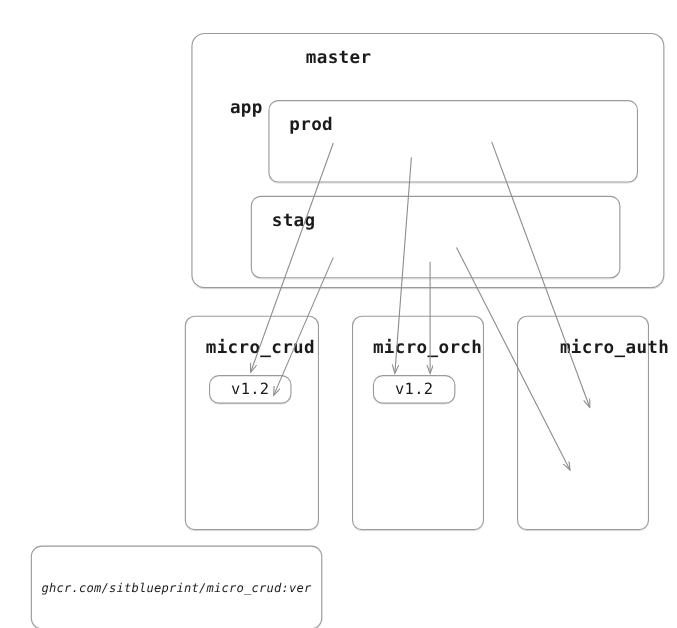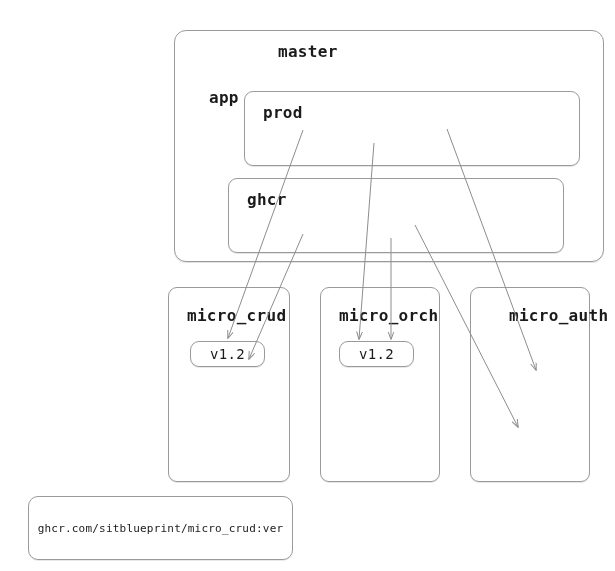--- a/index.html
+++ b/index.html
@@ -94,38 +94,38 @@
 <div id="canvas">
 
   <div class="box outer" id="outer-box" style="left: 174px; top: 30px; width: 430px; height: 232px;"></div>
   <div class="label bold" id="outer-name" style="left: 278px; top: 42px;">master</div>
   <div class="label bold" id="outer-side" style="left: 209px; top: 88px;">app</div>
 
   <div class="box env" id="env-box-0" style="left: 244px; top: 91px; width: 336px; height: 75px;"></div>
   <div class="label bold" id="env-label-0" style="left: 263px; top: 103px; text-align: center;">prod</div>
 
   <div class="box env" id="env-box-1" style="left: 228px; top: 178px; width: 336px; height: 75px;"></div>
-  <div class="label bold" id="env-label-1" style="left: 247px; top: 190px;">ghcr</div>
+  <div class="label bold" id="env-label-1" style="left: 247px; top: 190px;">stag</div>
 
   <div class="box service" id="svc-box-0" style="left: 168px; top: 287px; width: 122px; height: 195px;"></div>
   <div class="label bold" id="svc-label-0" style="left: 187px; top: 306px;">micro_crud</div>
   <div class="pill" id="svc-0-ver-0" style="left: 190px; top: 341px; width: 75px; height: 26px;">
     <span class="pill-label">v1.2</span>
   </div>
 
   <div class="box service" id="svc-box-1" style="left: 320px; top: 287px; width: 120px; height: 195px;"></div>
   <div class="label bold" id="svc-label-1" style="left: 339px; top: 306px;">micro_orch</div>
   <div class="pill" id="svc-1-ver-0" style="left: 339px; top: 341px; width: 75px; height: 26px;">
     <span class="pill-label">v1.2</span>
   </div>
 
   <div class="box service" id="svc-box-2" style="left: 470px; top: 287px; width: 120px; height: 195px;"></div>
   <div class="label bold" id="svc-label-2" style="left: 489px; top: 306px; padding-left: 20px;">micro_auth</div>
 
-  <div class="urlbox" id="url-box" style="left: 28px; top: 496px; width: 265px; height: 64px;">
+  <div class="urlbox" id="url-box" style="left: 28px; top: 496px; width: 265px; height: 76px; font-style: italic;">
     <span class="url-text">ghcr.com/sitblueprint/micro_crud:ver</span>
   </div>
 
   <svg id="edges" xmlns="http://www.w3.org/2000/svg">
     <defs>
       <marker id="arrowhead" markerWidth="9" markerHeight="9" refX="7.5" refY="3" orient="auto" markerUnits="strokeWidth">
         <path d="M0,0 L8,3 L0,6" fill="none" stroke="#8d8d8d" stroke-width="1"></path>
       </marker>
     </defs>
     <g id="edge-group">

